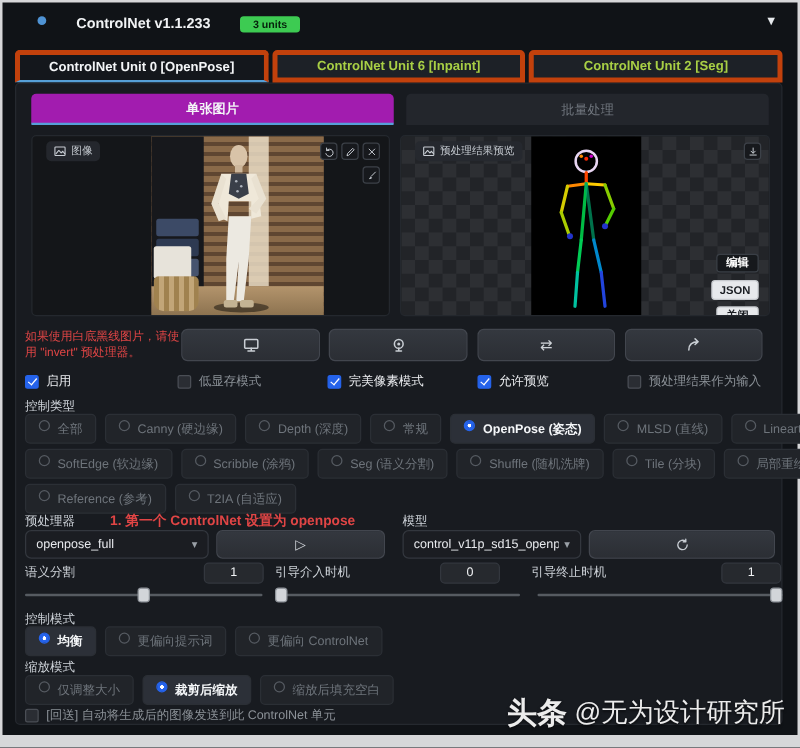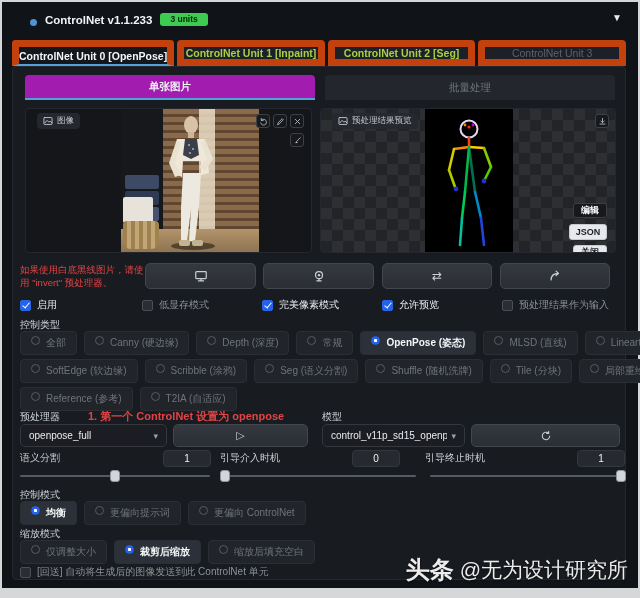--- a/index.html
+++ b/index.html
@@ -11,21 +11,21 @@
   .container{position:absolute;left:12px;top:66px;width:614px;height:514px;background:#181b20;border:1px solid #25292f;border-radius:4px}
 
   
   .hdr-dot{width:7px;height:7px;border-radius:50%;background:#4f93d4}
   .hdr-title{font-size:11.5px;font-weight:bold;color:#f1f3f5}
   .badge{font-size:8.5px;font-weight:bold;color:#06230c;background:#3dcb52;border-radius:3px;padding:2px 10px;line-height:1}
   .collapse{color:#e7eaee;font-size:10px}
 
   
   .unit-tabs{position:absolute;left:12px;top:40px;width:614px;height:26px;display:flex;gap:3px}
-  .utab{flex:1;display:flex;align-items:center;justify-content:center;font-size:10.5px;font-weight:bold;background:#1d2127;border:7px solid #c2410c;border-radius:4px 4px 0 0;color:#a8cf45;cursor:pointer;white-space:nowrap}
+  .utab{flex:1;display:flex;align-items:center;justify-content:center;font-size:10.5px;font-weight:bold;background:#1d2127;border:4px solid #c2410c;border-radius:4px 4px 0 0;color:#a8cf45;cursor:pointer;white-space:nowrap}
   .utab.active{background:#14171c;color:#f3f5f7;border-bottom:2.5px solid #56a0d8}
   .utab.disabled{color:#5b616a;font-weight:normal}
 
   
   .mtab{position:absolute;height:25px;display:flex;align-items:center;justify-content:center;font-size:10.5px;background:#23262c;border-radius:4px 4px 0 0;color:#70767e}
   .mtab.active{color:#f3f5f7;font-weight:bold;border-bottom:2.5px solid #56a0d8;background:#a21caf}
 
   
   .panel{position:absolute;top:108px;height:145px;background:#141619;border:1px solid #24282e;border-radius:4px;overflow:hidden}
   .checker{background-image:conic-gradient(#2d2f33 90deg,#222428 90deg 180deg,#2d2f33 180deg 270deg,#222428 270deg);background-size:22px 22px}
@@ -81,34 +81,33 @@
 
   svg{display:block}
   .ico{stroke:#c9ced4;stroke-width:1.4;fill:none;stroke-linecap:round;stroke-linejoin:round}
 </style>
 </head>
 <body>
 
 <div class="page">
   <div class="app"></div>
 
-  <div class="abs" style="left:30px;top:13px;display:flex;align-items:flex-end;gap:8px">
+  <div class="abs" style="left:30px;top:13px;display:flex;align-items:flex-start;gap:24px">
     <span class="hdr-dot"></span>
     <span class="hdr-title">ControlNet v1.1.233</span>
     <span class="badge">3 units</span>
   </div>
   <div class="abs collapse" style="right:18px;top:12px">▼</div>
 
   <div class="container"></div>
 
   <div class="unit-tabs">
     <div class="utab active">ControlNet Unit 0 [OpenPose]</div>
-    <div class="utab">ControlNet Unit 1 [Inpaint]</div>
+    <div class="utab">ControlNet Unit 6 [Inpaint]</div>
     <div class="utab">ControlNet Unit 2 [Seg]</div>
-    <div class="utab disabled">ControlNet Unit 3</div>
   </div>
 
   <div class="mtab active" style="left:25px;top:75px;width:290px">单张图片</div>
   <div class="mtab" style="left:325px;top:75px;width:290px">批量处理</div>
 
   <div class="panel checker" style="left:320px;width:296px">
     <div class="ptag">
       <svg width="10" height="10" viewBox="0 0 16 16">
           <rect class="ico" x="1.5" y="2.5" width="13" height="11" rx="1"></rect>
           <path class="ico" d="M3 11 l3.5-4 3 3 2-2 2.5 3"></path>

